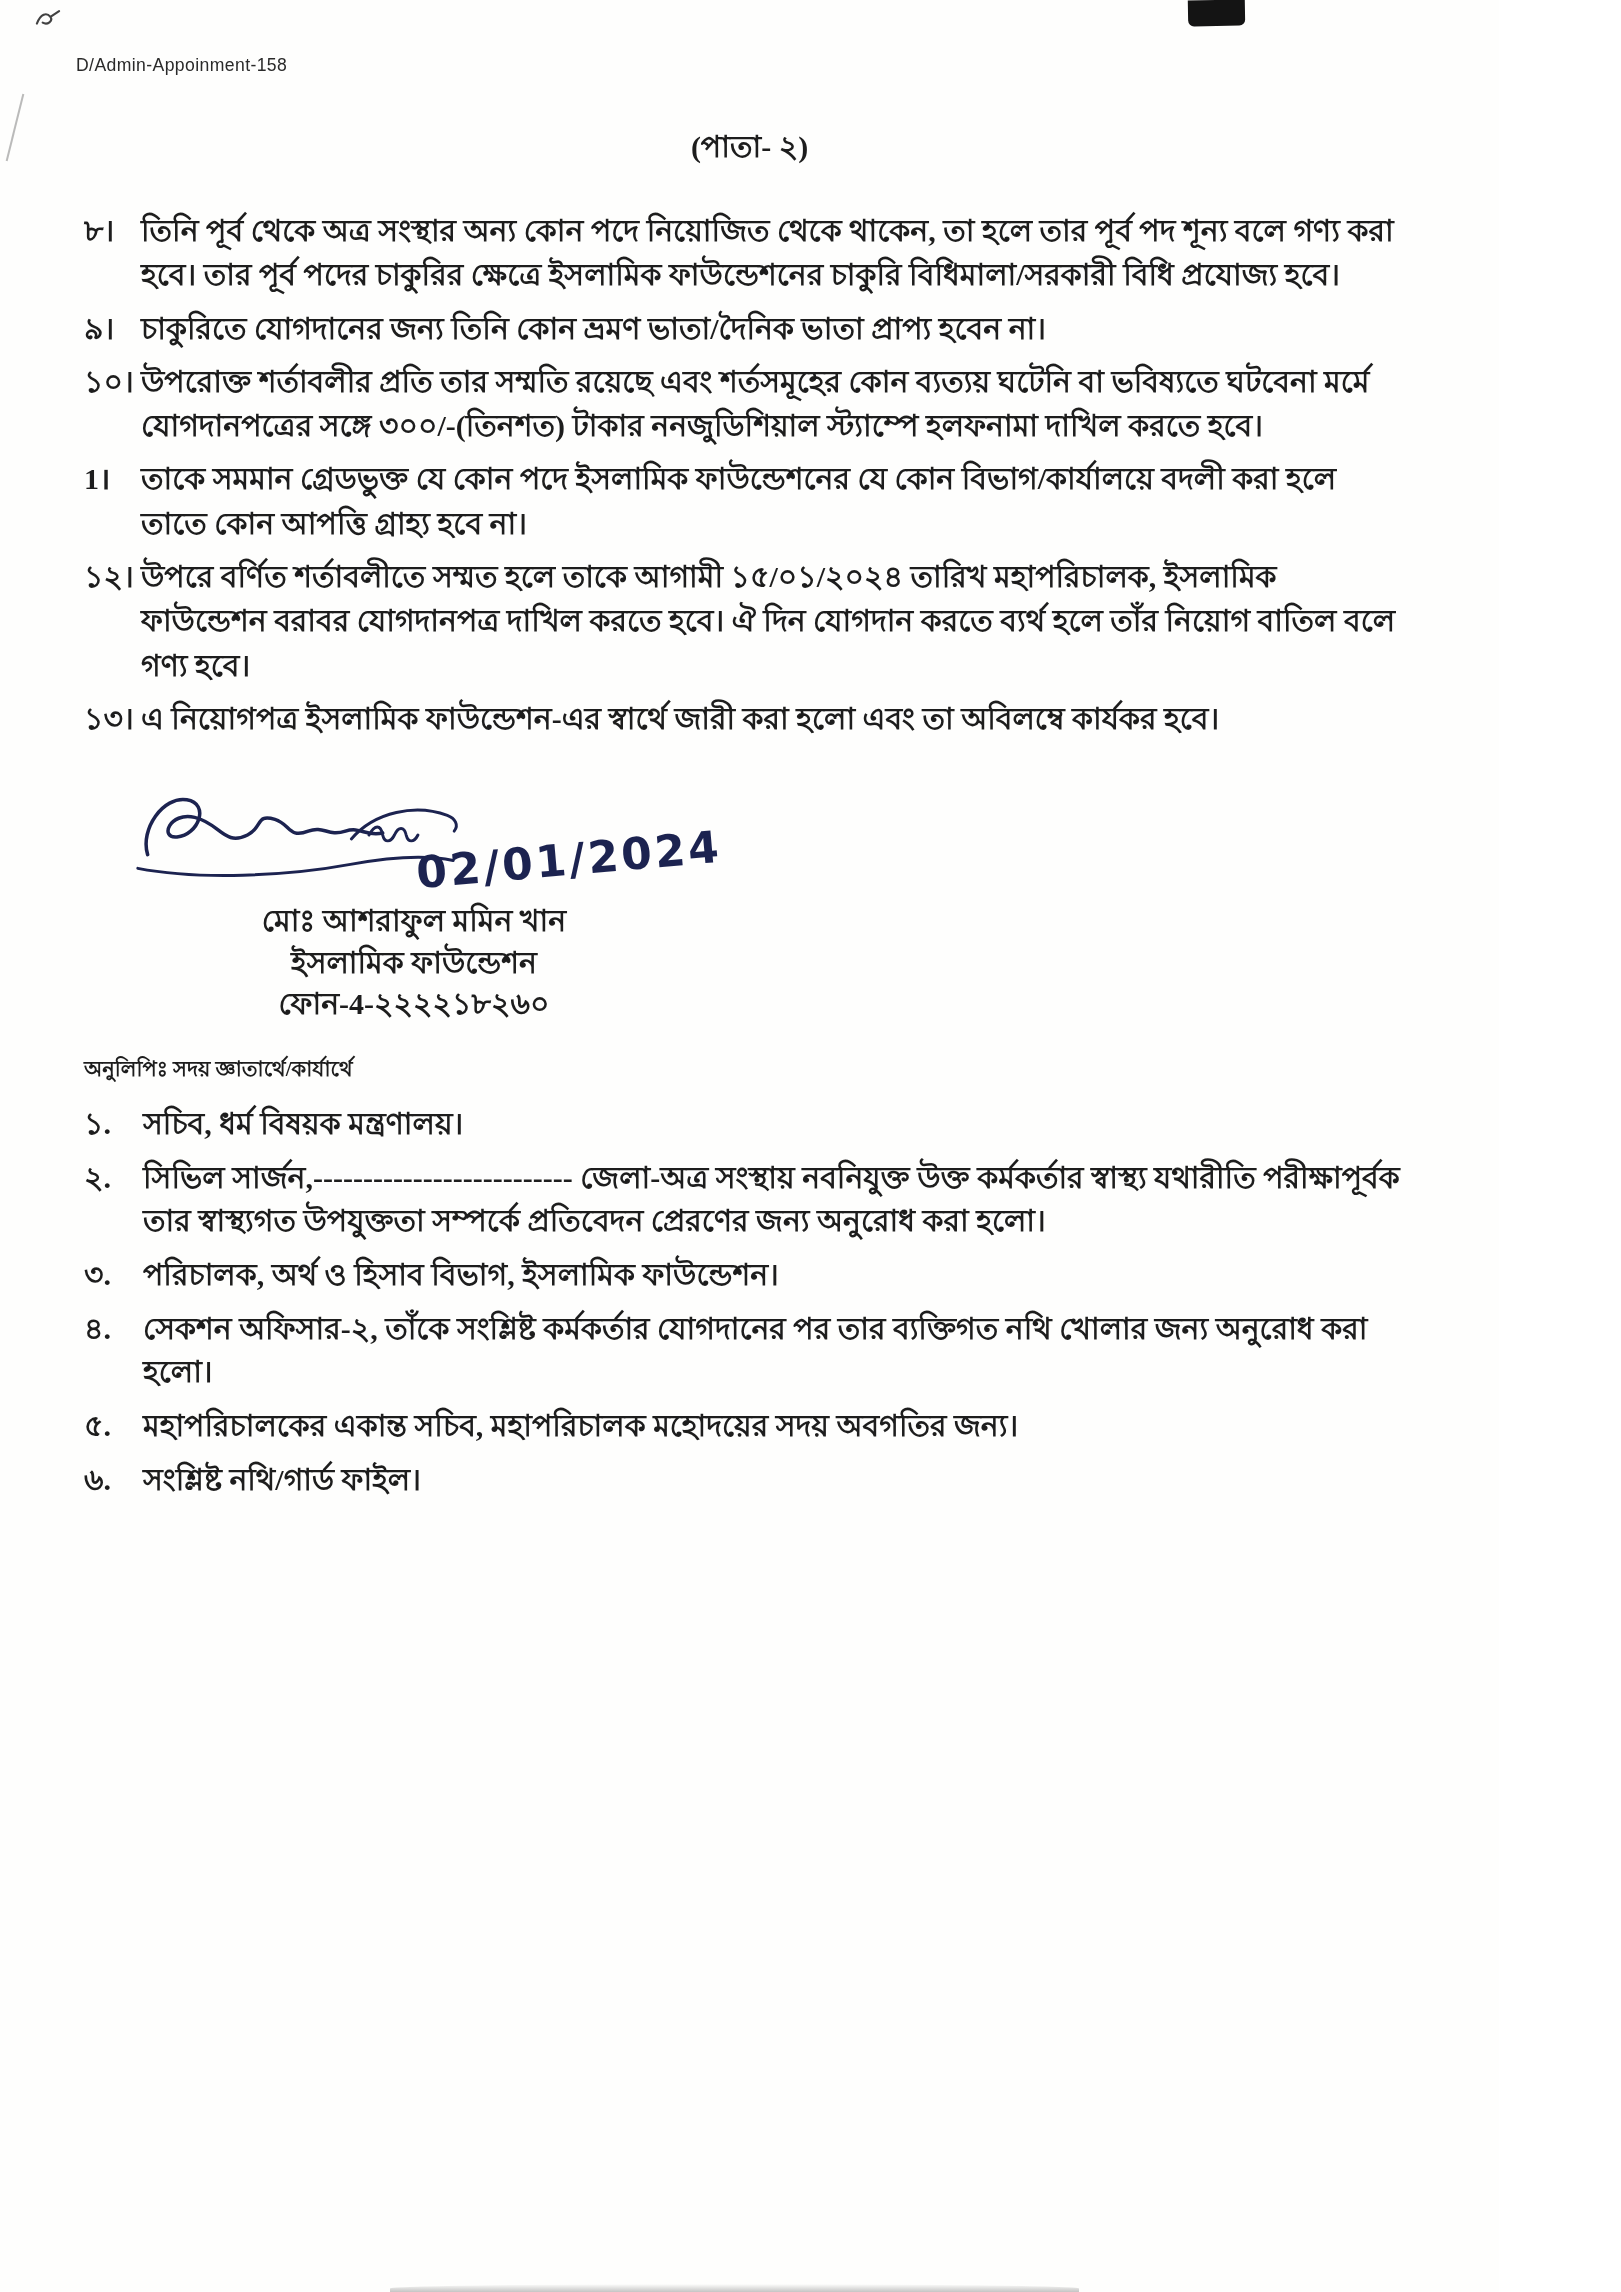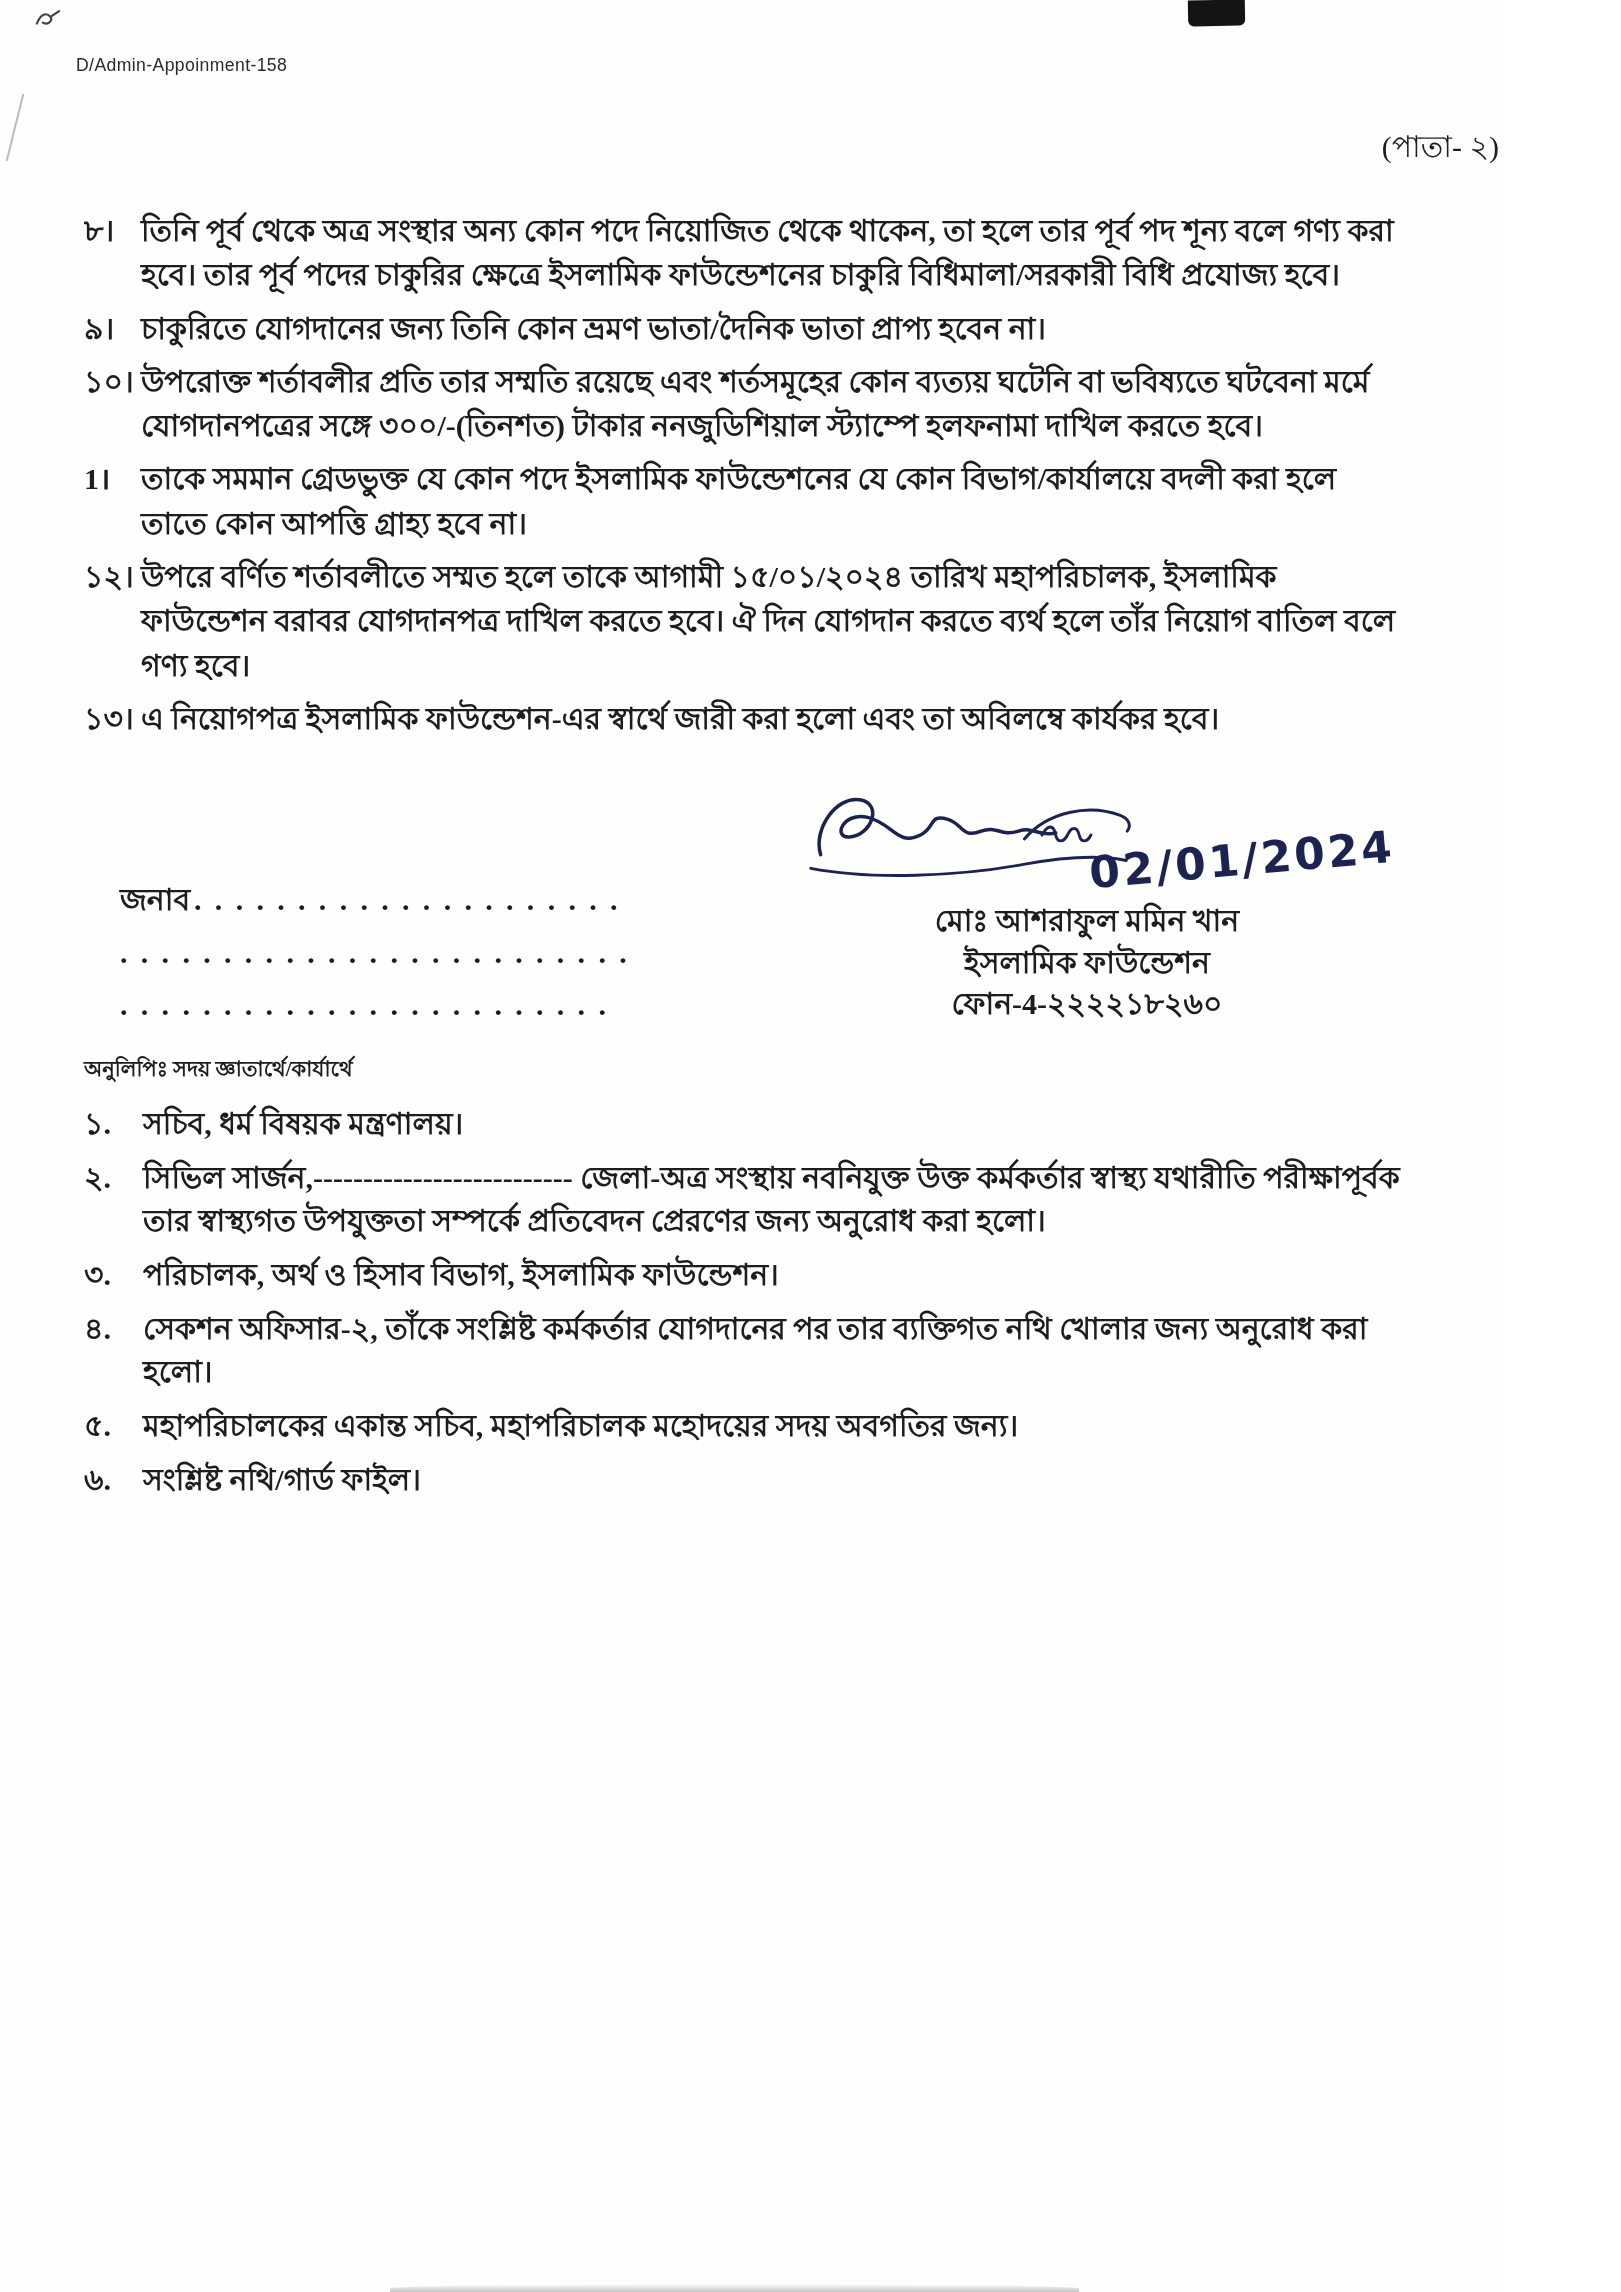--- a/index.html
+++ b/index.html
@@ -30,22 +30,22 @@
     background: linear-gradient(to top, rgba(110,110,110,.45), rgba(110,110,110,0));
     border-radius: 50% 50% 0 0;
   }
   .doc-ref {
     position: absolute; top: 55px; left: 76px;
     font-family: "Liberation Sans", "DejaVu Sans", sans-serif;
     font-size: 17.6px; letter-spacing: 0.4px; color: #2a2a2a;
   }
   .title {
     padding-top: 123px;
-    text-align: right;
-    font-size: 30px; font-weight: 400;
+    text-align: center;
+    font-size: 30px; font-weight: 700;
   }
   .terms { margin: 35px 93px 0 84px; }
   .term { display: flex; margin-bottom: 8.8px; font-size: 30px; line-height: 1.48; font-weight: 600; }
   .term-num { flex: 0 0 57px; }
   .term-text { flex: 1; }
 
   .sig-row {
     display: flex; justify-content: space-between; align-items: flex-end;
     margin: 37px 118px 0 120px;
   }
@@ -109,27 +109,20 @@
       <div class="term-text">উপরে বর্ণিত শর্তাবলীতে সম্মত হলে তাকে আগামী ১৫/০১/২০২৪ তারিখ মহাপরিচালক, ইসলামিক ফাউন্ডেশন বরাবর যোগদানপত্র দাখিল করতে হবে। ঐ দিন যোগদান করতে ব্যর্থ হলে তাঁর নিয়োগ বাতিল বলে গণ্য হবে।</div>
     </div>
     <div class="term">
       <div class="term-num">১৩।</div>
       <div class="term-text">এ নিয়োগপত্র ইসলামিক ফাউন্ডেশন-এর স্বার্থে জারী করা হলো এবং তা অবিলম্বে কার্যকর হবে।</div>
     </div>
   </div>
 
   <div class="sig-row">
 
-    <div class="addressee">
-      <div class="addressee-line">
-        <span class="addressee-label">জনাব</span><span>. . . . . . . . . . . . . . . . . . . . .</span>
-      </div>
-      <div class="addressee-line">. . . . . . . . . . . . . . . . . . . . . . . . .</div>
-      <div class="addressee-line">. . . . . . . . . . . . . . . . . . . . . . . .</div>
-    </div>
 
     <div class="sig-block">
       <div class="sig-art" style="color: rgb(28, 35, 80);">
         <svg class="sig-scribble" width="333" height="116" viewBox="0 0 340 118">
           <g fill="none" stroke="currentColor" stroke-linecap="round">
             <path d="M18 78 C 10 52, 34 18, 58 22 C 82 26, 70 58, 48 60 C 30 62, 40 34, 66 40 C 92 46, 96 70, 120 58 C 136 50, 128 36, 148 42 C 164 47, 162 62, 182 54 C 198 48, 202 60, 220 54 C 236 49, 240 60, 258 56" stroke-width="3.6"></path>
             <path d="M8 92 C 70 104, 160 100, 225 88 C 268 80, 302 78, 330 84" stroke-width="3"></path>
             <path d="M226 62 C 250 34, 292 26, 324 38 C 332 41, 336 48, 331 54" stroke-width="3"></path>
             <path d="M244 58 c 6 -11, 12 -11, 14 0 c 2 8, 8 8, 12 0 c 4 -9, 10 -9, 12 0 c 2 8, 8 8, 12 0" stroke-width="3"></path>
           </g>

